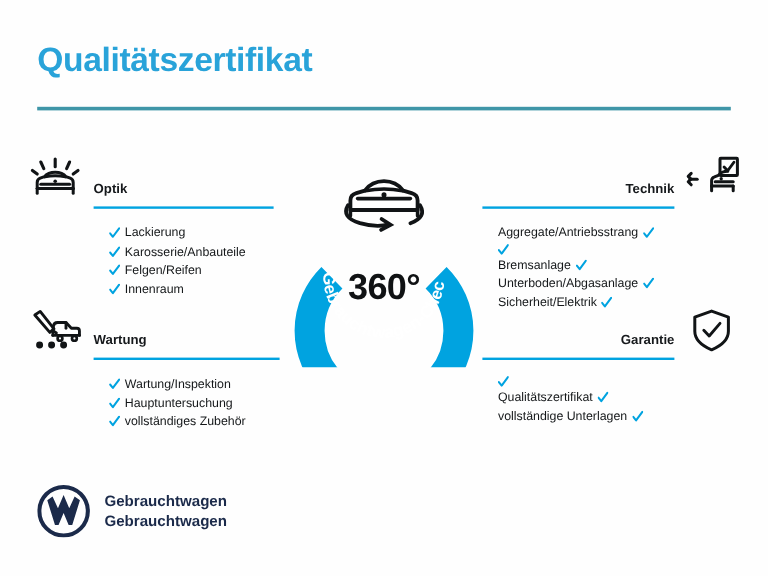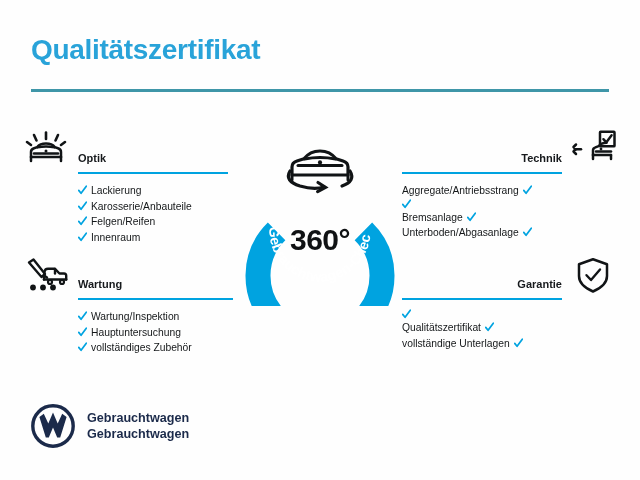--- a/index.html
+++ b/index.html
@@ -82,21 +82,21 @@
     background: #00a3e0;
     margin-bottom: 9px;
   }
   .sec-optik .sec-rule    { width: 150px; margin-left: 54px; }
   .sec-wartung .sec-rule  { width: 155px; margin-left: 54px; }
   .sec-technik .sec-rule  { width: 160px; margin-left: auto; margin-right: 54px; }
   .sec-garantie .sec-rule { width: 160px; margin-left: auto; margin-right: 54px; }
 
   .sec-list {
     list-style: none;
-    margin: 0;
+    margin: 13px;
     padding: 0;
   }
   .sec-optik .sec-list,
   .sec-wartung .sec-list { padding-left: 54px; }
   .sec-technik .sec-list,
   .sec-garantie .sec-list { padding-right: 54px; }
 
   .sec-list li {
     font-size: 10.3px;
     color: #141719;
@@ -325,20 +325,28 @@
           </span>
       </li>
       <li>
         <span>Unterboden/Abgasanlage</span>
         <span class="check">
             <svg viewBox="0 0 10 11" width="9" height="11">
               <path d="M0.8 5.4 L3.4 8.6 L9.2 0.8" stroke="#00a3e0" stroke-width="1.9" fill="none" stroke-linecap="round" stroke-linejoin="round"></path>
             </svg>
           </span>
       </li>
+      <li>
+        <span>Sicherheit/Elektrik</span>
+        <span class="check">
+            <svg viewBox="0 0 10 11" width="9" height="11">
+              <path d="M0.8 5.4 L3.4 8.6 L9.2 0.8" stroke="#00a3e0" stroke-width="1.9" fill="none" stroke-linecap="round" stroke-linejoin="round"></path>
+            </svg>
+          </span>
+      </li>
     </ul>
   </div>
 
   <div class="section sec-garantie">
     <div class="sec-head">
       <span class="sec-icon">
         <svg viewBox="0 0 46 40" width="46" height="40">
           <path d="M23 3.2 L37 8.2 L37 20 Q37 29.5 23 35.5 Q9 29.5 9 20 L9 8.2 Z" fill="none" stroke="#111416" stroke-width="2.5" stroke-linejoin="round"></path>
           <path d="M16.5 19.2 L21 24 L30 13.5" fill="none" stroke="#111416" stroke-width="2.4" stroke-linecap="round" stroke-linejoin="round"></path>
         </svg>

